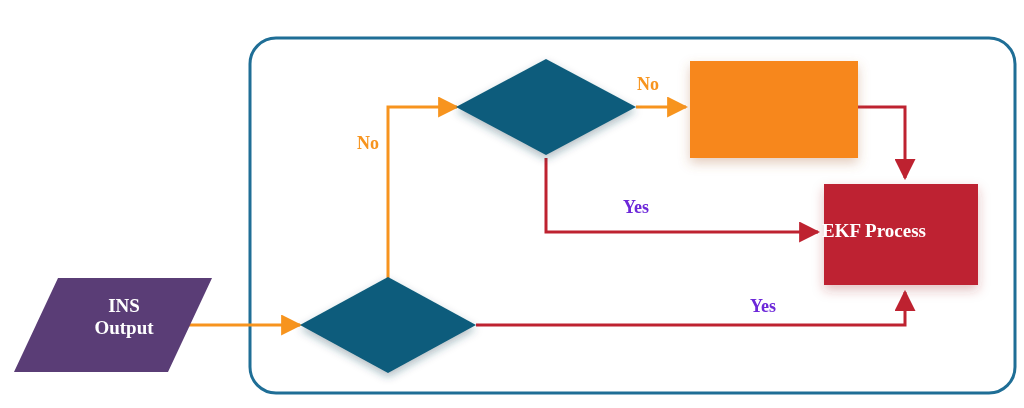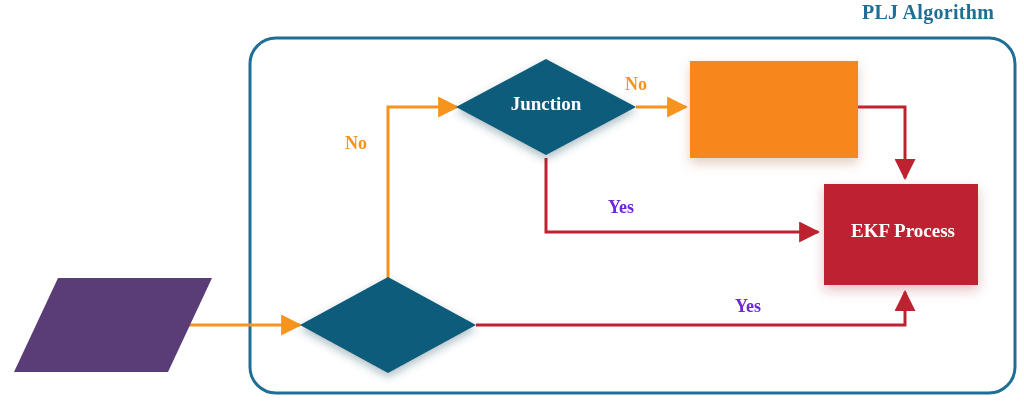--- a/index.html
+++ b/index.html
@@ -55,29 +55,30 @@
   }
   #label-junction {
     left: 466px; top: 93px; width: 160px;
     font-size: 19px;
   }
   #label-plj {
     left: 692px; top: 79px; width: 164px;
     font-size: 19px;
   }
   #label-ekf {
-    left: 827px; top: 220px; width: 152px;
+    left: 798px; top: 220px; width: 152px;
     font-size: 19px;
     text-align: center;
   }
   
   .edge-label {
     position: absolute;
     font-size: 18px;
     font-weight: bold;
+    text-align: center;
     white-space: nowrap;
     pointer-events: none;
   }
   .edge-label.no  { color: #F7941E; }
   .edge-label.yes { color: #6d28d9; }
   #edge-no-vertical { left: 345px; top: 133px; width: 46px; }
   #edge-no-junction { left: 625px; top: 74px;  width: 46px; }
   #edge-yes-junction{ left: 608px; top: 197px; width: 56px; }
   #edge-yes-turn    { left: 735px; top: 296px; width: 56px; }
 </style>
@@ -123,25 +124,25 @@
 
     <polygon points="388,277 476,325 388,373 300,325" fill="#0E5C7B" filter="url(#soft-shadow-dark)"></polygon>
 
     <polygon points="546,59 636,107 546,155 456,107" fill="#0E5C7B" filter="url(#soft-shadow-dark)"></polygon>
 
     <rect x="690" y="61" width="168" height="97" fill="#F7871E" filter="url(#soft-shadow)"></rect>
 
     <rect x="824" y="184" width="154" height="101" fill="#BE2230" filter="url(#soft-shadow-red)"></rect>
   </svg>
 
-  <div class="diagram-title">PLJ Algorithm</div>
+
+  <div class="node-label" id="label-ins">INS
+Output</div>
 
 
-
-  <div class="node-label" id="label-junction">Junction</div>
 
 
   <div class="node-label" id="label-ekf">EKF Process</div>
 
   <div class="edge-label no" id="edge-no-vertical">No</div>
 
   <div class="edge-label no" id="edge-no-junction">No</div>
 
   <div class="edge-label yes" id="edge-yes-junction">Yes</div>
 

